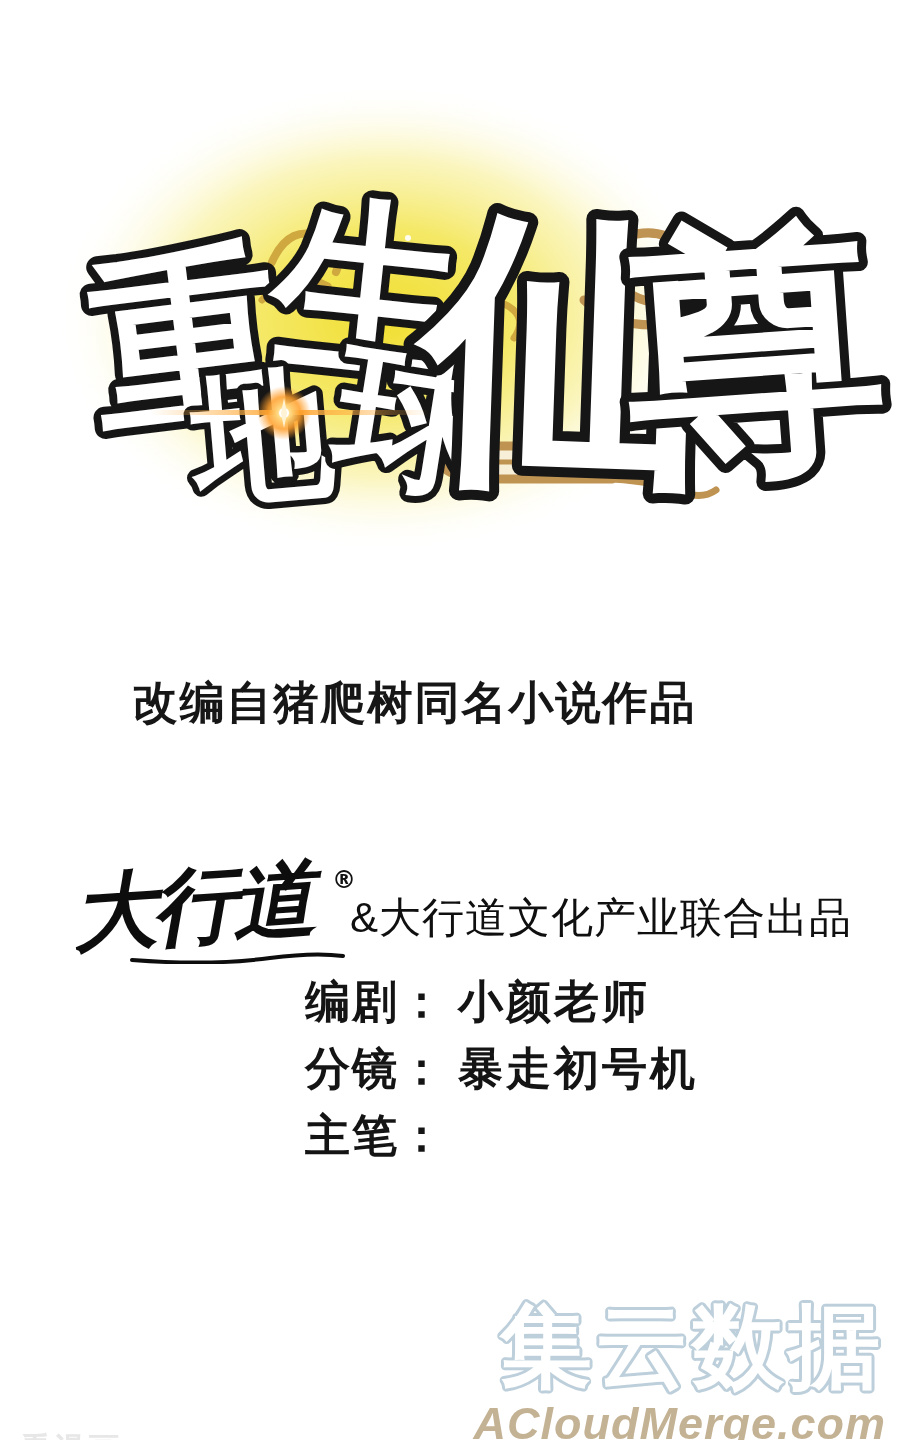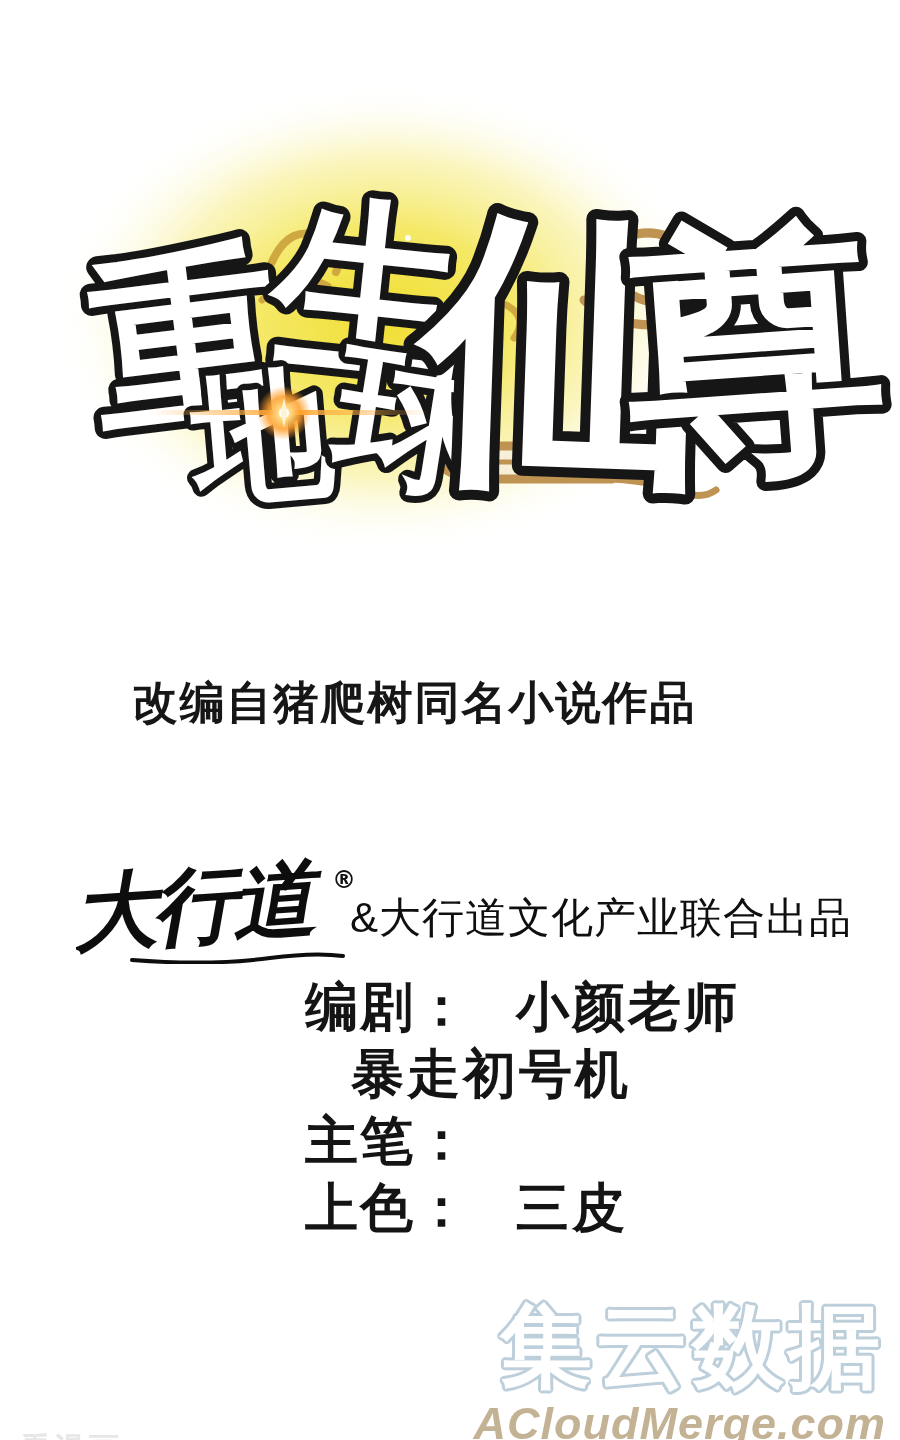--- a/index.html
+++ b/index.html
@@ -83,31 +83,31 @@
     color: #0f0f0f;
     padding-bottom: 16px;
     white-space: nowrap;
   }
 
   
   .credits {
     position: absolute; left: 305px; top: 972px;
     font-family: Liberation Mono, monospace;
     font-weight: 600;
-    font-size: 53px;
+    font-size: 45px;
     color: #141414;
     text-align: center;
   }
   .credit-row {
     display: flex;
     align-items: baseline;
     height: 67px;
   }
   .credit-role { letter-spacing: 2px; }
-  .credit-name { margin-left: 46px; letter-spacing: 3px; }
+  .credit-name { margin-left: 12px; letter-spacing: 3px; }
 
   
   .watermark {
     position: absolute; right: 10px; top: 1292px;
     width: 420px;
     text-align: right;
   }
   .wm-url {
     font-family: "Liberation Sans", "DejaVu Sans", sans-serif;
     font-weight: bold;
@@ -217,28 +217,25 @@
   </div>
   <div class="pub-line">&amp;大行道文化产业联合出品</div>
 </div>
 
 <div class="credits">
   <div class="credit-row">
     <span class="credit-role">编剧：</span>
     <span class="credit-name">小颜老师</span>
   </div>
   <div class="credit-row">
+    <span class="credit-role">分镜：</span>
     <span class="credit-name">暴走初号机</span>
   </div>
   <div class="credit-row">
     <span class="credit-role">主笔：</span>
-  </div>
-  <div class="credit-row">
-    <span class="credit-role">上色：</span>
-    <span class="credit-name">三皮</span>
   </div>
   <div class="credit-row">
   </div>
 </div>
 
 <div class="watermark">
   <svg width="410" height="104" viewBox="0 0 410 104">
     <text x="404" y="54" text-anchor="end" dominant-baseline="central" font-family="DejaVu Sans, sans-serif" font-weight="bold" font-size="92" letter-spacing="4" fill="#ffffff" stroke="#bccfdb" stroke-width="6" style="paint-order:stroke; stroke-linejoin:round;">集云数据</text>
   </svg>
   <div class="wm-url">ACloudMerge.com</div>

